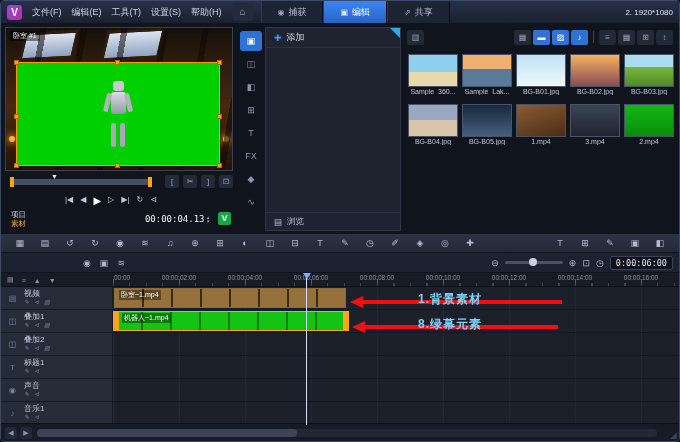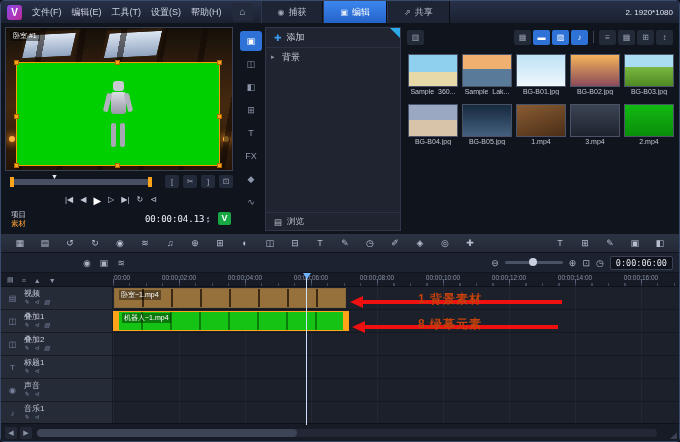--- a/index.html
+++ b/index.html
@@ -133,21 +133,21 @@
   .chl { left:0; } .chr { right:0; }
 
   
   .playhead { position:absolute; left:305px; top:272px; width:1px; height:152px; background:#cfe0ff; z-index:20; }
   .playhead::before { content:""; position:absolute; left:-3px; top:0; border-left:4px solid transparent; border-right:4px solid transparent; border-top:6px solid #6fb2ff; }
   .anno { position:absolute; height:12px; z-index:30; }
   .ah { position:absolute; left:0; top:0; width:0; height:0; border-top:6px solid transparent; border-bottom:6px solid transparent; border-right:13px solid #f01010; }
   .as { position:absolute; left:12px; right:0; top:4px; height:4px; background:#f01010; }
   .a1 { left:349px; top:295px; width:212px; }
   .a2 { left:351px; top:320px; width:206px; }
-  .atext { position:absolute; font-size:12px; font-weight:bold; color:#c2410c; z-index:31; letter-spacing:1px; white-space:nowrap; }
+  .atext { position:absolute; font-size:12px; font-weight:bold; color:#7dd3fc; z-index:31; letter-spacing:1px; white-space:nowrap; }
   .t1a { left:417px; top:290px; }
   .t2a { left:417px; top:315px; }
 
   
   .statusbar { position:absolute; bottom:0; left:0; right:0; height:18px; background:#171b25; border-top:1px solid #0e1118; }
   .sbtn { position:absolute; top:3px; width:12px; height:12px; line-height:12px; text-align:center; font-size:7px; color:#8a93a6; background:#222836; border-radius:2px; }
   .sbl { left:4px; } .sbr { left:19px; }
   .scrolltrack { position:absolute; left:36px; right:22px; top:5px; height:8px; background:#222836; border-radius:4px; }
   .scrollthumb { position:absolute; left:0; top:0; bottom:0; width:42%; background:#3c4456; border-radius:4px; }
   .grip { position:absolute; right:2px; bottom:1px; font-size:9px; color:#3a4254; }
@@ -264,24 +264,20 @@
     <div class="nico">FX</div>
     <div class="nico">◆</div>
     <div class="nico">∿</div>
   </div>
 
   <div class="libpanel">
     <i class="flag"></i>
     <div class="libhead">
       <span class="addico">✚</span>
       <span>添加</span>
-    </div>
-    <div class="librow">
-      <span class="exp">▸</span>
-      <span>背景</span>
     </div>
     <div class="libfoot">
       <span>▤</span>
       <span>浏览</span>
     </div>
   </div>
 
   <div class="gallery">
     <div class="galtb">
       <div class="gbtn">▥</div>

